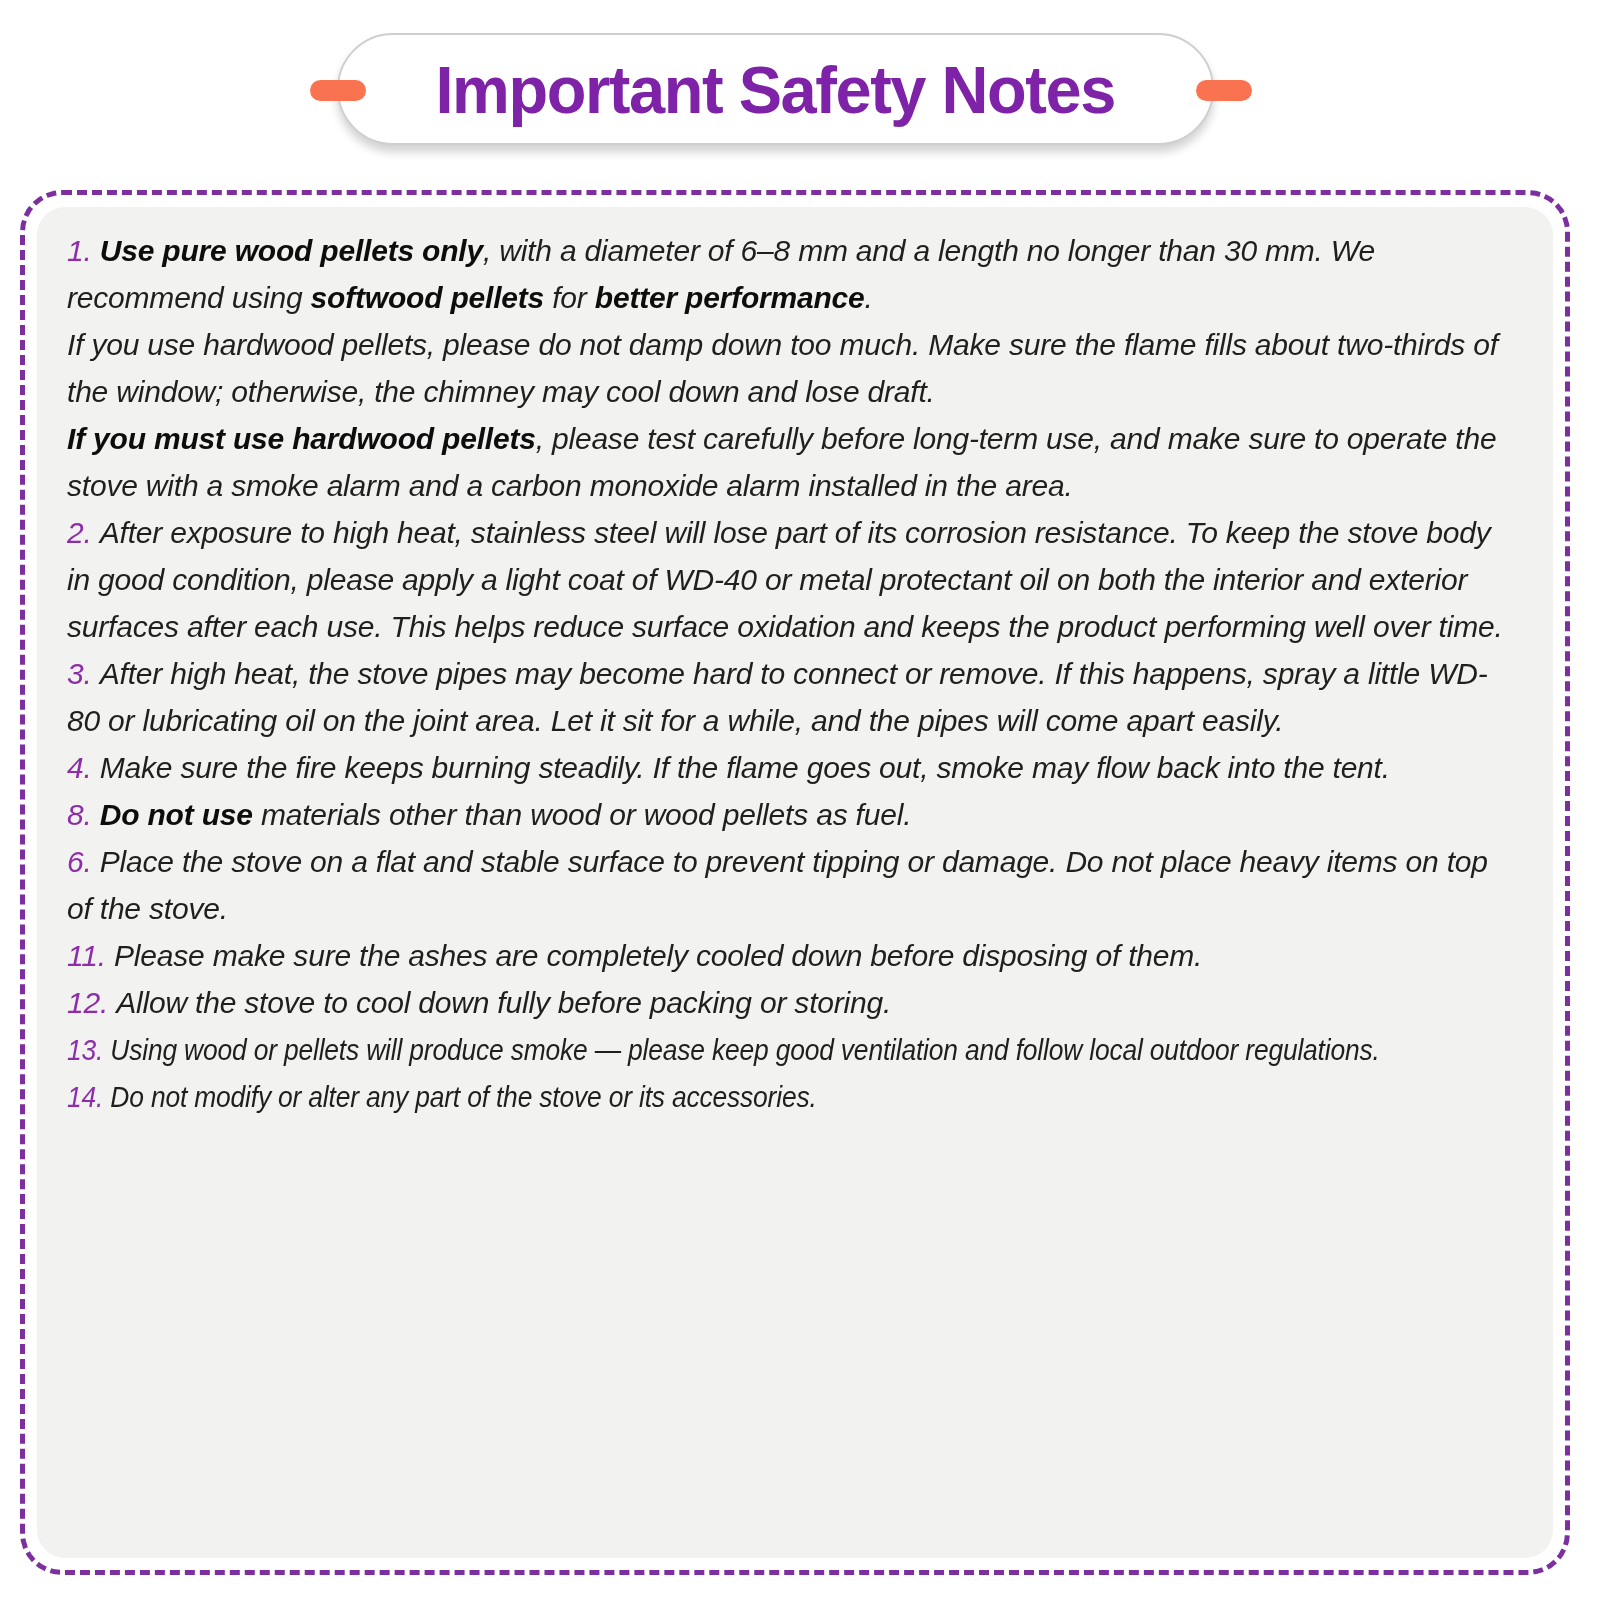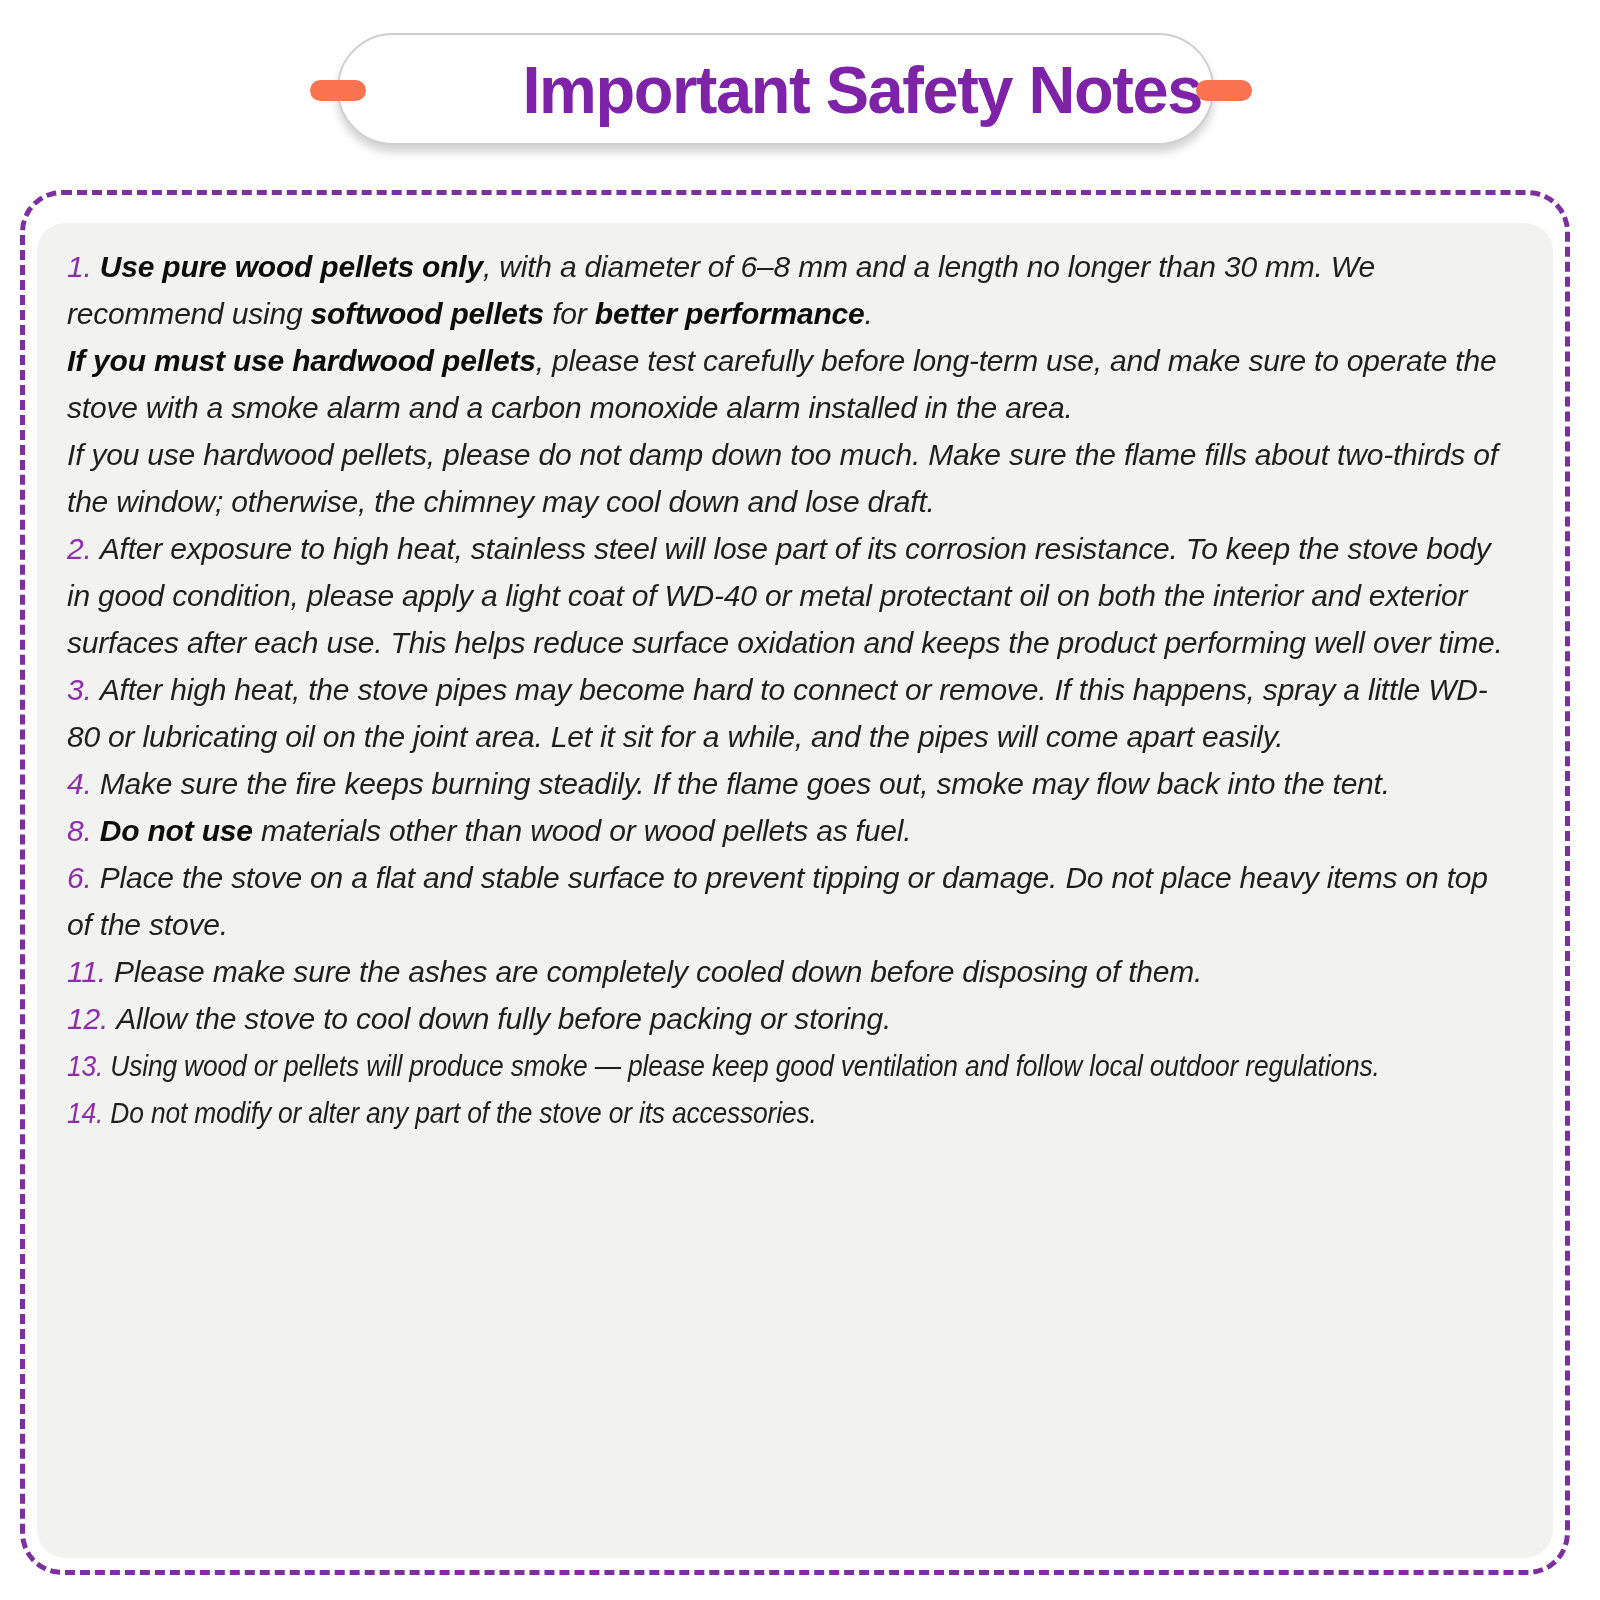--- a/index.html
+++ b/index.html
@@ -32,21 +32,21 @@
     left: 337px;
     top: 33px;
     width: 873px;
     height: 108px;
     background: #ffffff;
     border: 2px solid #cfcfcf;
     border-radius: 56px;
     box-shadow: 0 7px 10px rgba(0,0,0,0.18);
     display: flex;
     align-items: center;
-    justify-content: flex-end;
+    justify-content: center;
     z-index: 2;
   }
   .title-text {
     font-size: 67px;
     font-weight: 700;
     letter-spacing: -1.5px;
     color: #7e22a8;
     white-space: nowrap;
     transform: scaleX(0.97);
     font-style: normal;
@@ -77,21 +77,20 @@
     position: absolute;
     left: 12px;
     top: 12px;
     right: 12px;
     bottom: 12px;
     background: #f2f2f0;
     border-radius: 28px;
     box-sizing: border-box;
     padding: 20px 48px 41px 30px;
     overflow: hidden;
-    margin-top: 16px;
   }
   .notes-list {
     font-style: italic;
     font-size: 30px;
     line-height: 47px;
     letter-spacing: -0.2px;
     color: #1f1f1f;
   }
   .note-item {
     margin: 0;
@@ -120,22 +119,22 @@
     <div class="title-pill">
       <div class="title-text">Important Safety Notes</div>
     </div>
     <span class="orange-dash right"></span>
   </div>
 
   <div class="notes-outline">
     <div class="notes-panel">
       <div class="notes-list">
           <p class="note-item"><span class="note-number">1. </span><span class="bold">Use pure wood pellets only</span><span>, with a diameter of 6–8 mm and a length no longer than 30 mm. We recommend using </span><span class="bold">softwood pellets</span><span> for </span><span class="bold">better performance</span><span>.</span></p>
+          <p class="note-item"><span>If you use hardwood pellets, please do not damp down too much. Make sure the flame fills about two-thirds of the window; otherwise, the chimney may cool down and lose draft.</span></p>
           <p class="note-item"><span class="bold">If you must use hardwood pellets</span><span>, please test carefully before long-term use, and make sure to operate the stove with a smoke alarm and a carbon monoxide alarm installed in the area.</span></p>
-          <p class="note-item"><span>If you use hardwood pellets, please do not damp down too much. Make sure the flame fills about two-thirds of the window; otherwise, the chimney may cool down and lose draft.</span></p>
           <p class="note-item"><span class="note-number">2. </span><span>After exposure to high heat, stainless steel will lose part of its corrosion resistance. To keep the stove body in good condition, please apply a light coat of WD-40 or metal protectant oil on both the interior and exterior surfaces after each use. This helps reduce surface oxidation and keeps the product performing well over time.</span></p>
           <p class="note-item"><span class="note-number">3. </span><span>After high heat, the stove pipes may become hard to connect or remove. If this happens, spray a little WD-80 or lubricating oil on the joint area. Let it sit for a while, and the pipes will come apart easily.</span></p>
           <p class="note-item"><span class="note-number">4. </span><span>Make sure the fire keeps burning steadily. If the flame goes out, smoke may flow back into the tent.</span></p>
           <p class="note-item"><span class="note-number">8. </span><span class="bold">Do not use</span><span> materials other than wood or wood pellets as fuel.</span></p>
           <p class="note-item"><span class="note-number">6. </span><span>Place the stove on a flat and stable surface to prevent tipping or damage. Do not place heavy items on top of the stove.</span></p>
           <p class="note-item"><span class="note-number">11. </span><span>Please make sure the ashes are completely cooled down before disposing of them.</span></p>
           <p class="note-item"><span class="note-number">12. </span><span>Allow the stove to cool down fully before packing or storing.</span></p>
           <p class="note-item condensed"><span class="note-number">13. </span><span>Using wood or pellets will produce smoke — please keep good ventilation and follow local outdoor regulations.</span></p>
           <p class="note-item condensed"><span class="note-number">14. </span><span>Do not modify or alter any part of the stove or its accessories.</span></p>
         </div>

